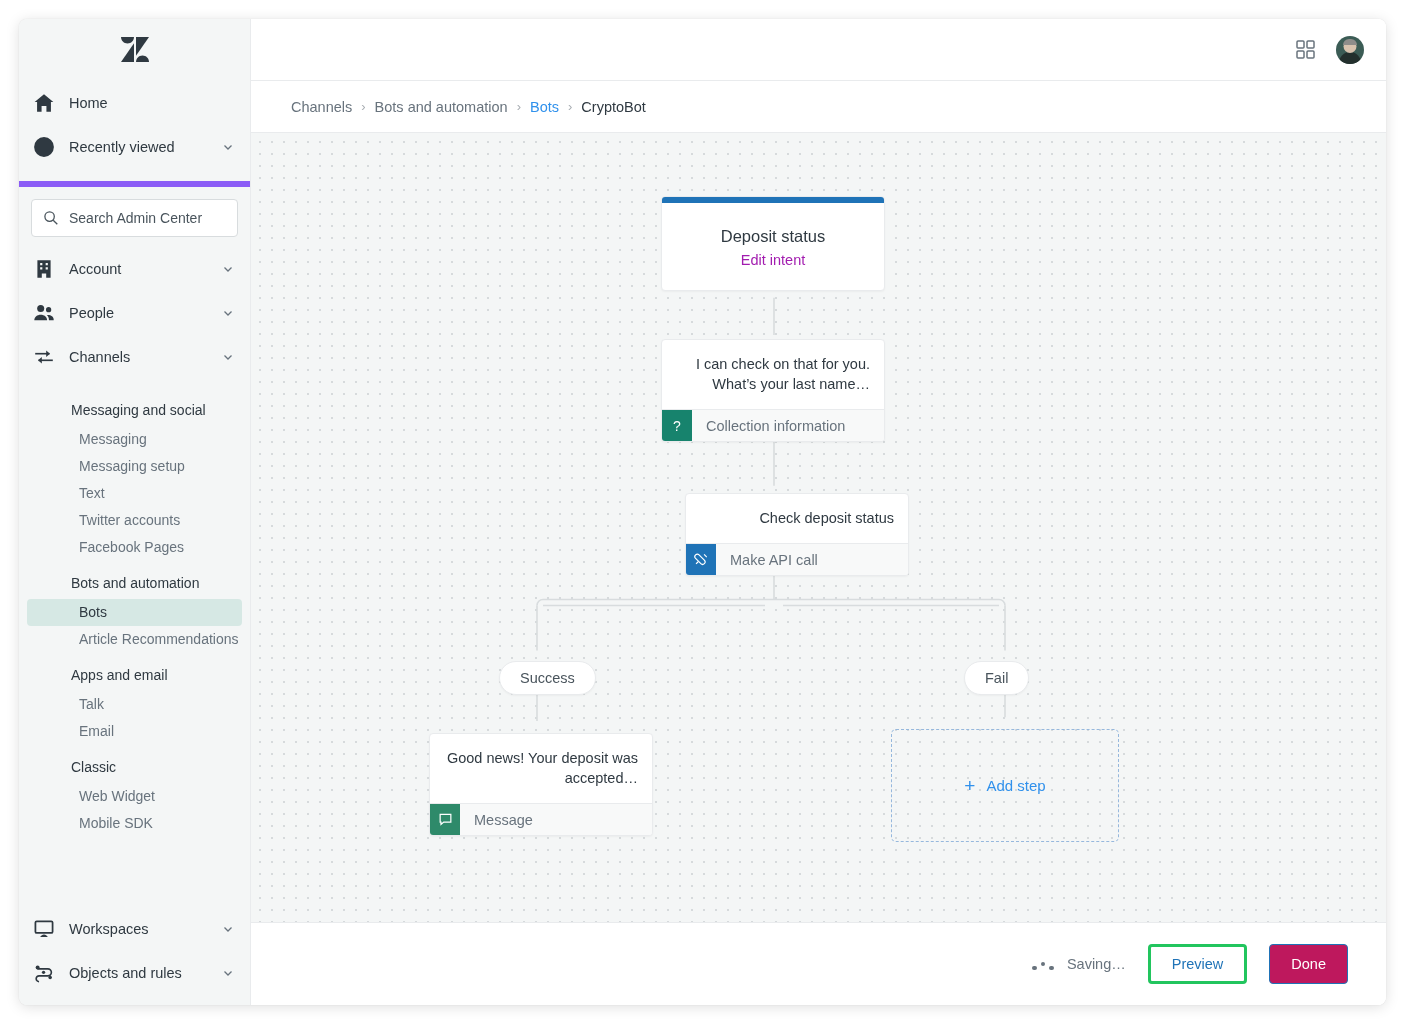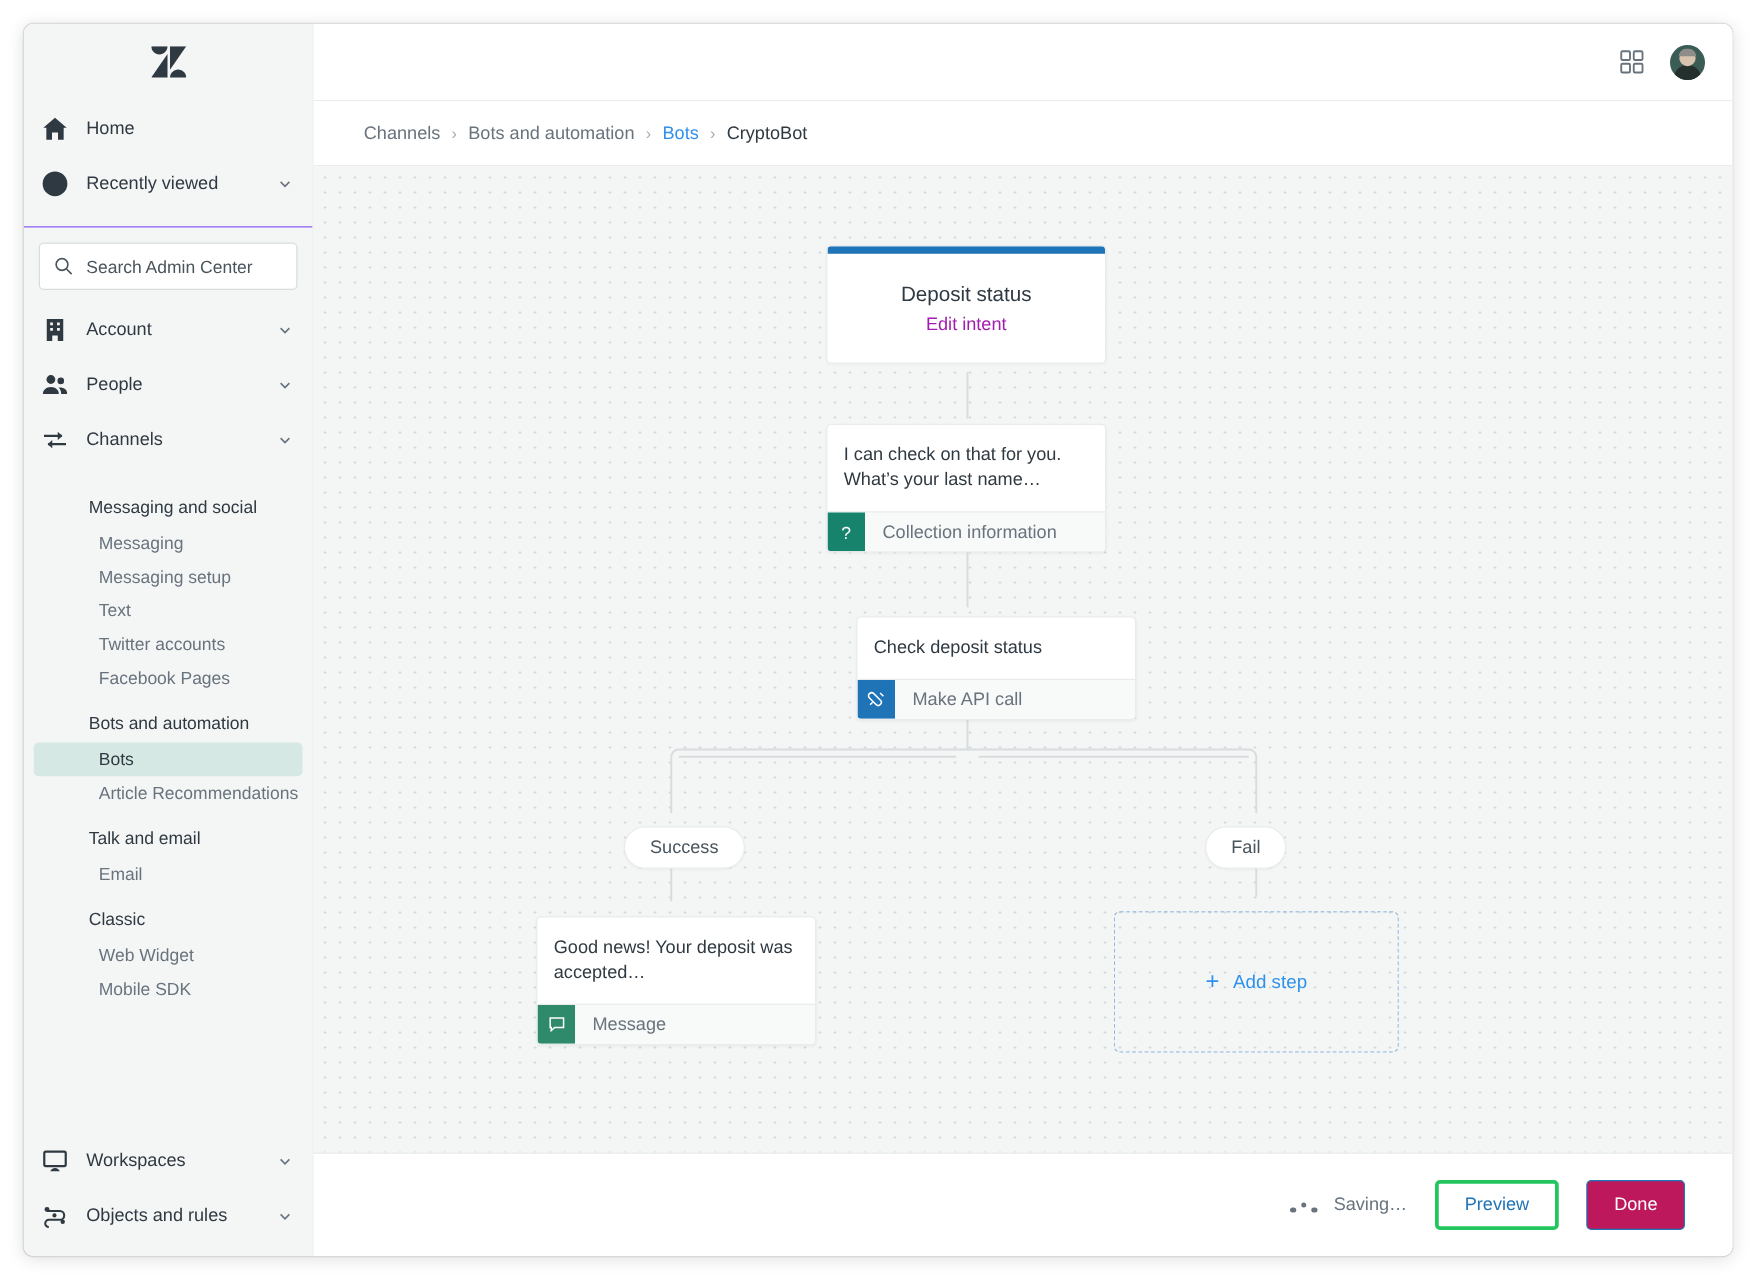--- a/index.html
+++ b/index.html
@@ -32,21 +32,21 @@
     overflow: hidden;
   }
   .logo-row {
     height: 62px;
     display: flex;
     align-items: center;
     justify-content: center;
   }
   .zd-logo { width: 28px; height: 26px; display:block; }
 
-  .nav-top { padding-bottom: 12px; border-bottom: 1px solid #8b5cf6; }
+  .nav-top { padding-bottom: 12px; border-bottom: 6px solid #8b5cf6; }
 
   .nav-item {
     display: flex;
     align-items: center;
     height: 44px;
     padding: 0 16px 0 14px;
     gap: 14px;
     cursor: pointer;
   }
   .nav-item .ico {
@@ -209,20 +209,21 @@
   .intent-title { font-size: 16.5px; color: #2f3941; margin-bottom: 6px; }
   .intent-link { font-size: 14.5px; color: #a21caf; cursor: pointer; }
 
   
   .step-node { width: 224px; }
   .step-text {
     padding: 14px 14px 15px 13px;
     font-size: 14.5px;
     line-height: 20px;
     color: #2f3941;
+    text-align: right;
   }
   .step-footer {
     display: flex;
     align-items: stretch;
     border-top: 1px solid #e9ebed;
     background: #f8f9f9;
     height: 32px;
   }
   .step-icon {
     width: 30px; flex: 0 0 30px;
@@ -404,21 +405,22 @@
       <div class="sub-item">Messaging</div>
       <div class="sub-item">Messaging setup</div>
       <div class="sub-item">Text</div>
       <div class="sub-item">Twitter accounts</div>
       <div class="sub-item">Facebook Pages</div>
 
       <div class="group-title">Bots and automation</div>
       <div class="sub-item active">Bots</div>
       <div class="sub-item">Article Recommendations</div>
 
-      <div class="group-title">Talk and email</div>
+      <div class="group-title">Apps and email</div>
+      <div class="sub-item">Talk</div>
       <div class="sub-item">Email</div>
 
       <div class="group-title">Classic</div>
       <div class="sub-item">Web Widget</div>
       <div class="sub-item">Mobile SDK</div>
     </div>
 
     <div class="nav-bottom">
       <div class="nav-item">
         <span class="ico">

